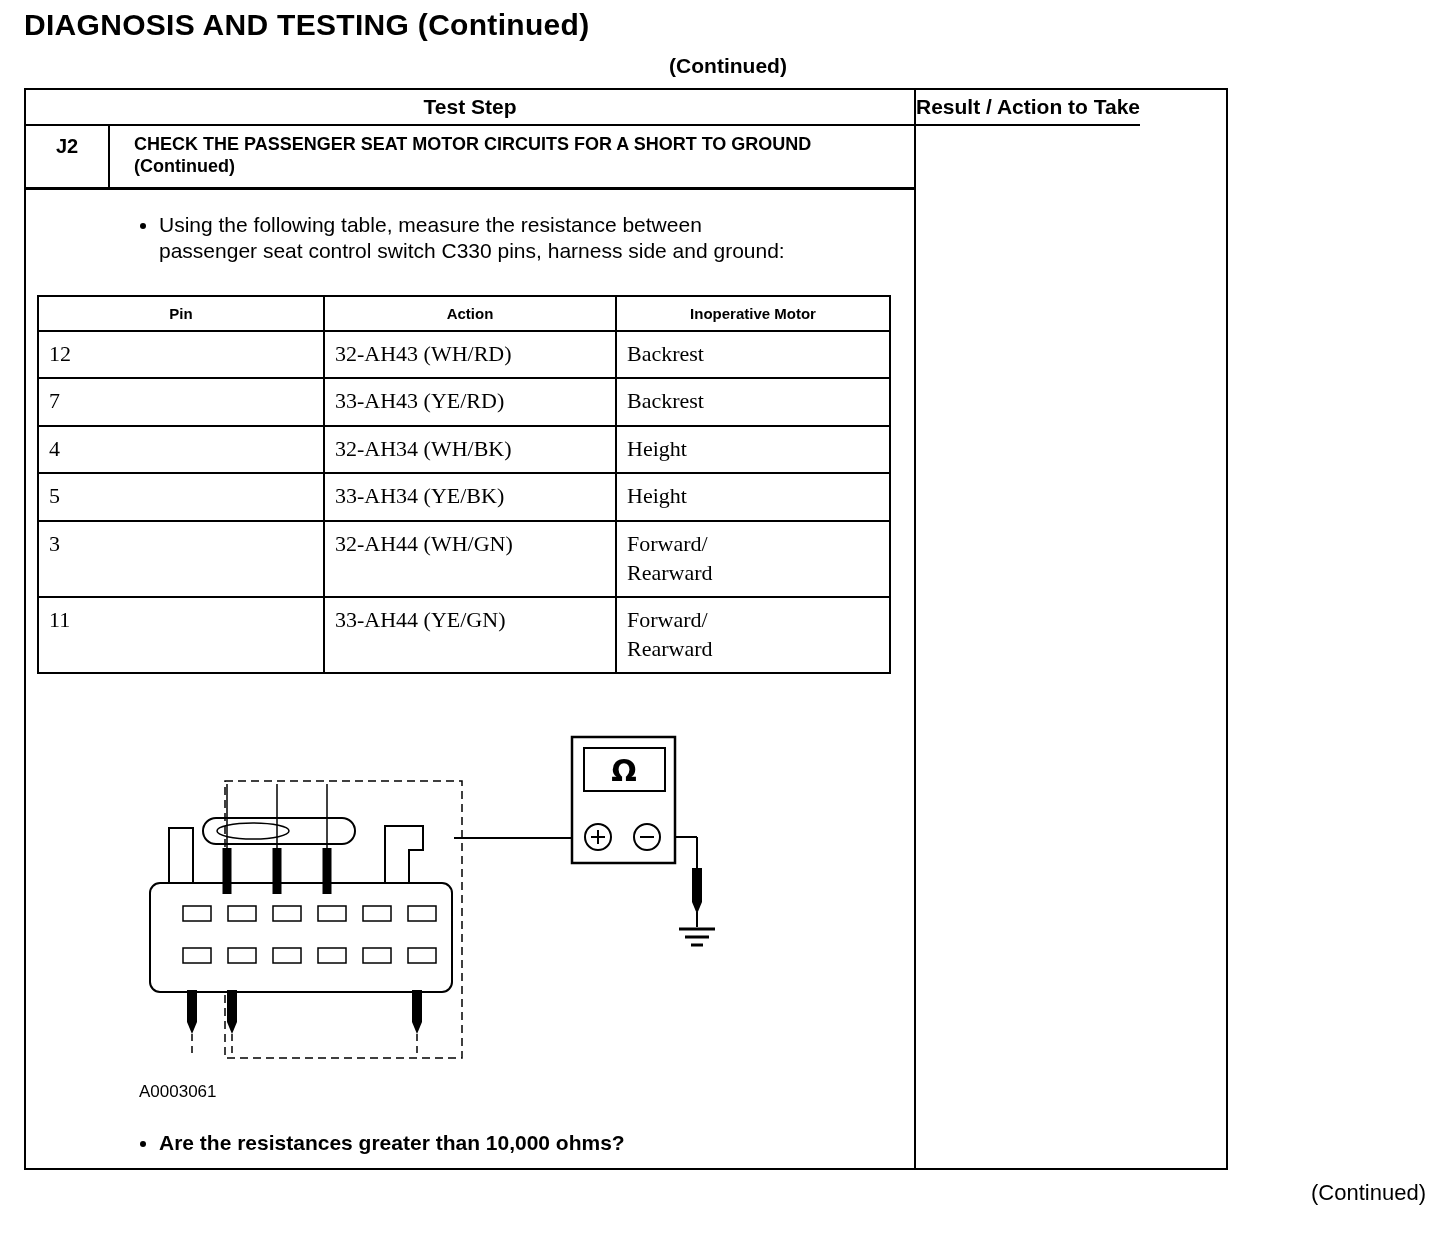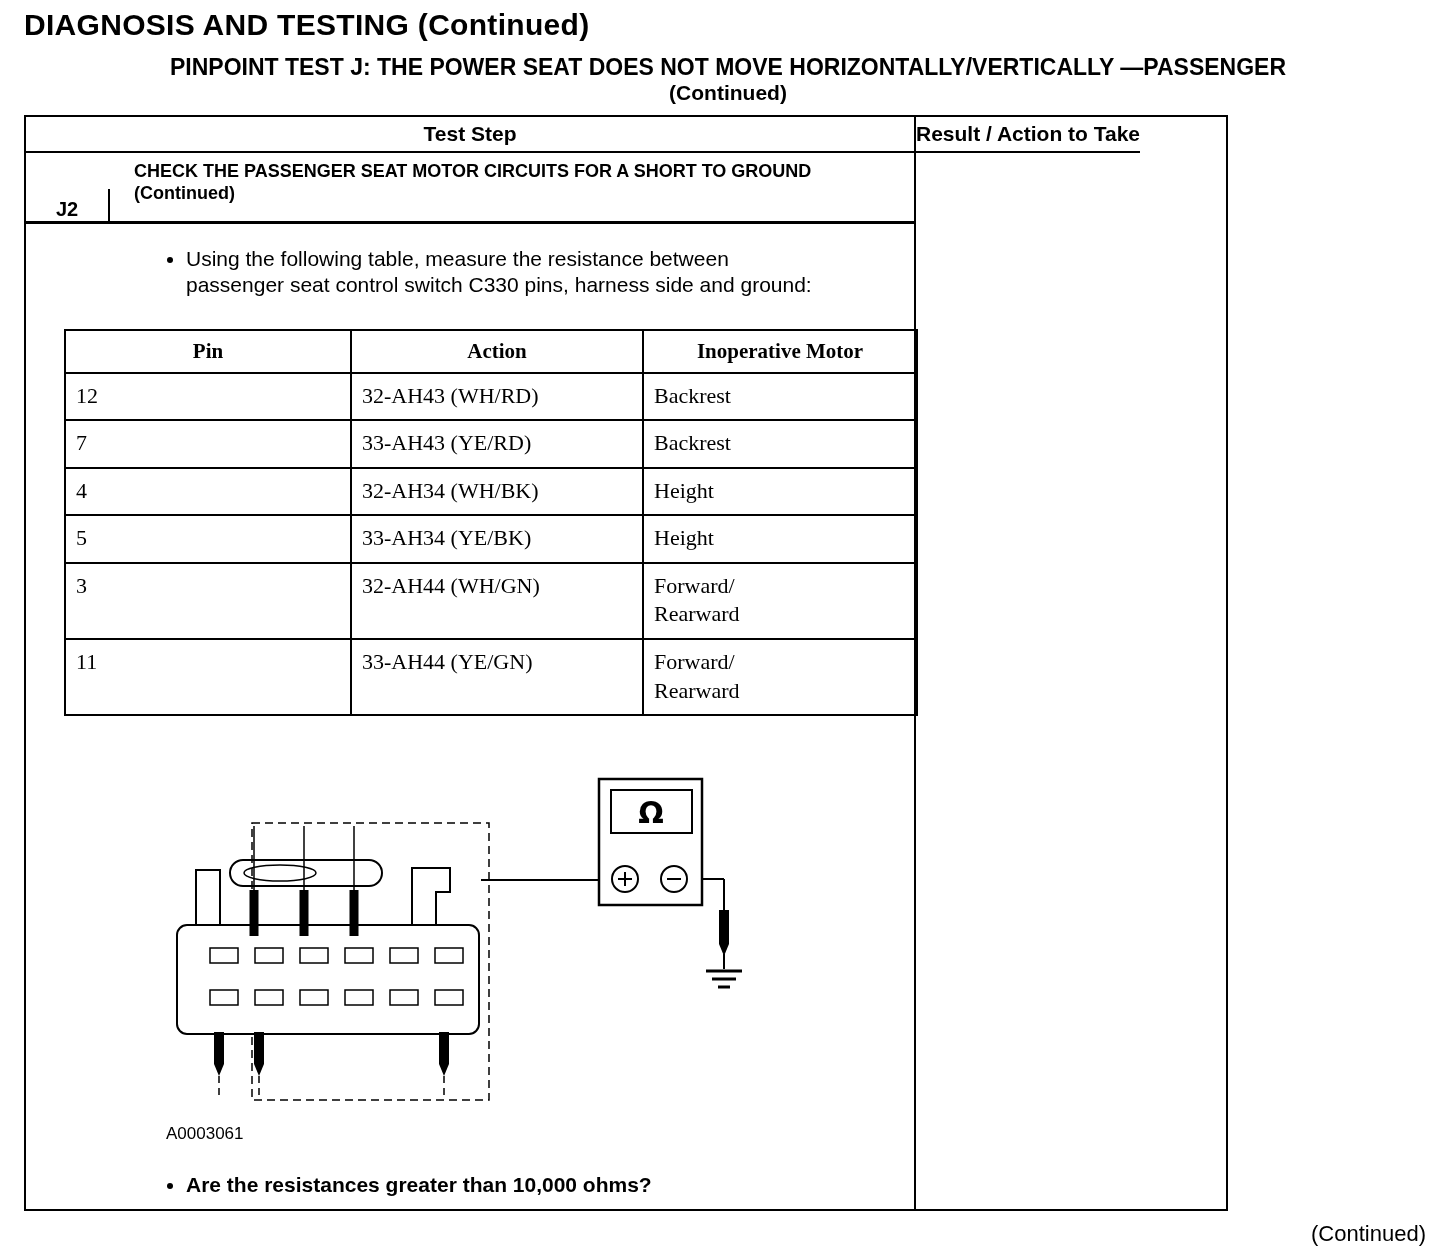--- a/index.html
+++ b/index.html
@@ -30,39 +30,39 @@
   .head-cell {
     height: 36px; border-bottom: 2px solid #000;
     font-weight: bold; font-size: 21px;
     display: flex; align-items: center; justify-content: center;
   }
 
   .step-row { display: flex; border-bottom: 3px solid #000; }
   .step-id {
     width: 84px; border-right: 2px solid #000;
     font-weight: bold; font-size: 20px;
-    padding-top: 9px; text-align: center; margin-top: 36px;
+    padding-top: 9px; text-align: center;
   }
   .step-title {
     flex: 1; font-weight: bold; font-size: 18px;
     padding: 8px 12px 10px 24px; line-height: 1.2; max-width: 760px;
   }
 
-  .step-body { padding: 16px 14px 10px 28px; }
+  .step-body { padding: 16px 14px 10px 1px; }
 
   ul.bullets { list-style: disc; padding-left: 132px; margin-top: 6px; }
   ul.bullets li { font-size: 21px; line-height: 1.25; max-width: 640px; }
   ul.bullets.q { margin-top: 28px; }
   ul.bullets.q li { font-weight: bold; max-width: 720px; }
 
   table.pins { border-collapse: collapse; margin: 30px 0 0 10px; width: 852px; table-layout: fixed; }
   table.pins th {
-    border: 2px solid #000; font-size: 21px; font-weight: bold;
+    border: 2px solid #000; font-size: 15px; font-weight: bold;
     padding: 8px 4px; text-align: center;
-    font-family: Liberation Serif, serif;
+    font-family: Liberation Sans, sans-serif;
   }
   table.pins td {
     border: 2px solid #000;
     font-family: "Liberation Serif", serif;
     font-size: 22px; padding: 8px 14px 9px 10px;
     vertical-align: top; white-space: pre-line; line-height: 1.3;
   }
 
   .figure { margin: 56px 0 0 100px; }
   .fig-label { font-size: 17px; margin: 8px 0 0 12px; }
@@ -73,21 +73,20 @@
   .footer { text-align: right; font-size: 22px; margin-top: 10px; padding-right: 6px; }
 </style>
 </head>
 <body>
 
 <div class="page">
 
   <h1 class="title">DIAGNOSIS AND TESTING (Continued)</h1>
 
   <div class="subtitle">
-    <div class="sub1">PINPOINT TEST J: THE POWER SEAT DOES NOT MOVE HORIZONTALLY/VERTICALLY —PASSENGER</div>
     <div class="sub2">(Continued)</div>
   </div>
 
   <div class="outer">
 
     <div class="col-left">
       <div class="head-cell">Test Step</div>
 
       <div class="step-row">
         <div class="step-id">J2</div>

